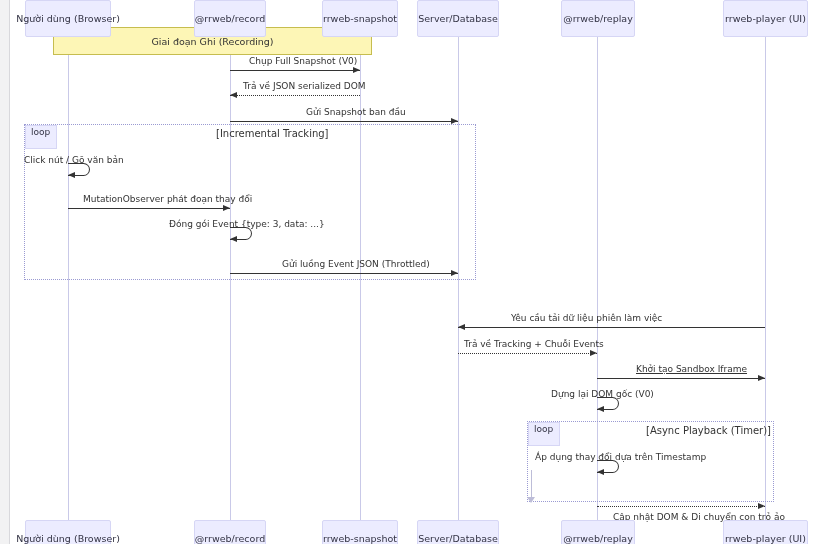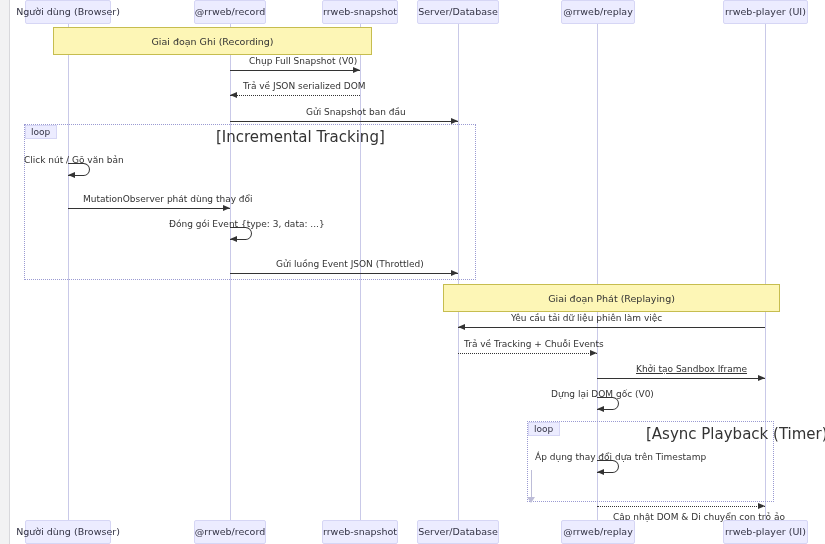--- a/index.html
+++ b/index.html
@@ -27,21 +27,21 @@
   .participant{
     position:absolute;
     background:#ececff;
     border:1px solid #d6d6f5;
     border-radius:2px;
     color:#333344;
     font-size:9.5px;
     line-height:1;
     display:flex;align-items:center;justify-content:center;
     text-align:center;
-    height:24px;
+    height:37px;
     box-sizing:border-box;
     white-space:nowrap;
   }
   .lifeline{
     position:absolute;
     width:0;
     border-left:1px solid #c9c9e8;
   }
 
   
@@ -64,27 +64,27 @@
     box-sizing:border-box;
     background:transparent;
   }
   .looptag{
     position:absolute;
     background:#ececff;
     border:1px solid #d6d6f5;
     box-sizing:border-box;
     font-size:9px;
     color:#333344;
-    padding:1px 6px 0 5px;
+    padding:1px 6px 10px 5px;
     line-height:11px;
     white-space:nowrap;
   }
   .loopcond{
     position:absolute;
-    font-size:15px;
+    font-size:10px;
     color:#333333;
     white-space:nowrap;
   }
 
   
   .msg-label{
     position:absolute;
     font-size:9px;
     color:#333333;
     white-space:nowrap;
@@ -145,40 +145,39 @@
     <div class="lifeline" style="left: 765px; top: 20px; height: 500px;"></div>
     <div class="loopbox" style="left: 24px; top: 124px; width: 452px; height: 156px;"></div>
     <div class="looptag" style="left: 25px; top: 125px;">loop</div>
     <div class="loopcond" style="left: 216px; top: 128px;">[Incremental Tracking]</div>
     <div class="loopbox" style="left: 527px; top: 421px; width: 247px; height: 81px;"></div>
     <div class="looptag" style="left: 528px; top: 422px;">loop</div>
     <div class="loopcond" style="left: 614px; top: 425px; padding-left: 32px;">[Async Playback (Timer)]</div>
     <div class="loop-stub" style="left: 531px; top: 470px; height: 28px;"></div>
     <div class="loop-stub-head" style="left: 527px; top: 497px;"></div>
     <div class="phasebar" style="left: 53px; top: 27px; width: 319px;">Giai đoạn Ghi (Recording)</div>
-    <div class="phasebar" style="left: 443px; top: 284px; width: 337px;">Giai đoạn Phát (Replaying)</div>
     <div class="msg-label" style="left: 249px; top: 56px;">Chụp Full Snapshot (V0)</div>
     <div class="arrow-line" style="left: 230px; top: 70px; width: 130px;"></div>
     <div class="arrow-head right" style="left: 353px; top: 67px;"></div>
     <div class="msg-label" style="left: 243px; top: 81px;">Trả về JSON serialized DOM</div>
     <div class="arrow-line dashed" style="left: 230px; top: 95px; width: 130px;"></div>
     <div class="arrow-head left" style="left: 230px; top: 92px;"></div>
     <div class="msg-label" style="left: 306px; top: 107px;">Gửi Snapshot ban đầu</div>
     <div class="arrow-line" style="left: 230px; top: 121px; width: 228px;"></div>
     <div class="arrow-head right" style="left: 451px; top: 118px;"></div>
     <div class="msg-label" style="left: 24px; top: 155px;">Click nút / Gõ văn bản</div>
     <div class="selfmsg" style="left: 68px; top: 163px;"></div>
     <div class="arrow-head left" style="left: 68px; top: 172px;"></div>
-    <div class="msg-label" style="left: 83px; top: 194px;">MutationObserver phát dùng thay đổi</div>
+    <div class="msg-label" style="left: 83px; top: 194px;">MutationObserver phát đoạn thay đổi</div>
     <div class="arrow-line" style="left: 68px; top: 208px; width: 162px;"></div>
     <div class="arrow-head right" style="left: 223px; top: 205px;"></div>
     <div class="msg-label" style="left: 169px; top: 219px;">Đóng gói Event {type: 3, data: ...}</div>
     <div class="selfmsg" style="left: 230px; top: 227px;"></div>
     <div class="arrow-head left" style="left: 230px; top: 236px;"></div>
-    <div class="msg-label" style="left: 276px; top: 259px;">Gửi luồng Event JSON (Throttled)</div>
+    <div class="msg-label" style="left: 282px; top: 259px;">Gửi luồng Event JSON (Throttled)</div>
     <div class="arrow-line" style="left: 230px; top: 273px; width: 228px;"></div>
     <div class="arrow-head right" style="left: 451px; top: 270px;"></div>
     <div class="msg-label" style="left: 511px; top: 313px;">Yêu cầu tải dữ liệu phiên làm việc</div>
     <div class="arrow-line" style="left: 458px; top: 327px; width: 307px;"></div>
     <div class="arrow-head left" style="left: 458px; top: 324px;"></div>
     <div class="msg-label" style="left: 464px; top: 339px;">Trả về Tracking + Chuỗi Events</div>
     <div class="arrow-line dashed" style="left: 458px; top: 353px; width: 139px;"></div>
     <div class="arrow-head right" style="left: 590px; top: 350px;"></div>
     <div class="msg-label" style="left: 636px; top: 364px; text-decoration: underline;">Khởi tạo Sandbox Iframe</div>
     <div class="arrow-line" style="left: 597px; top: 378px; width: 168px;"></div>

